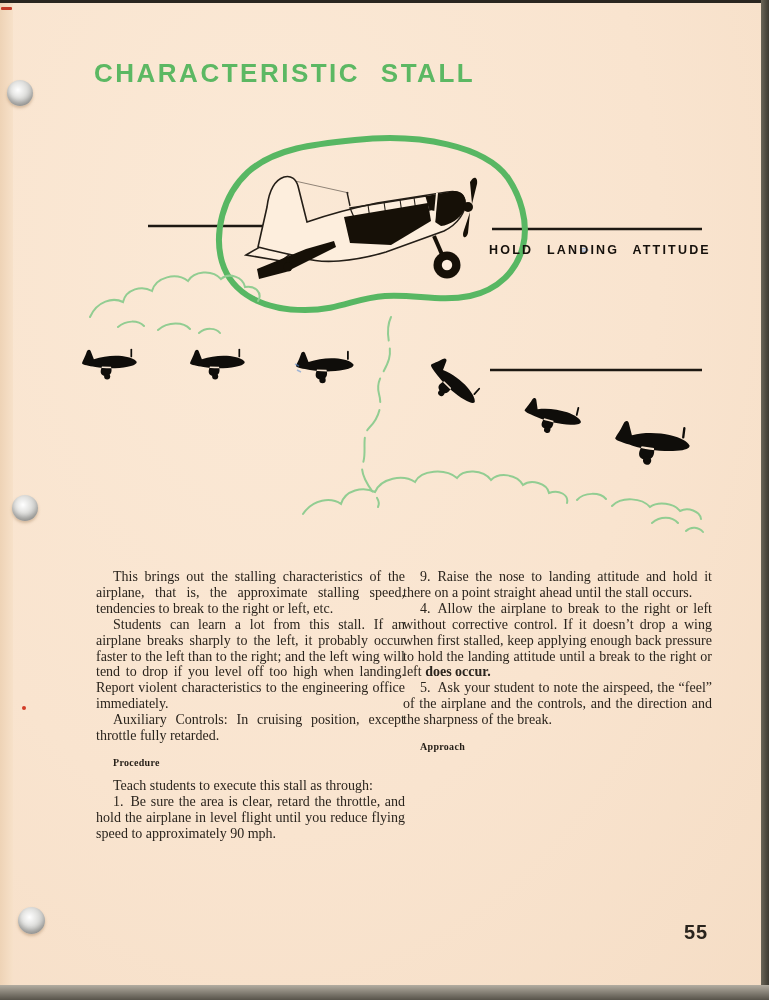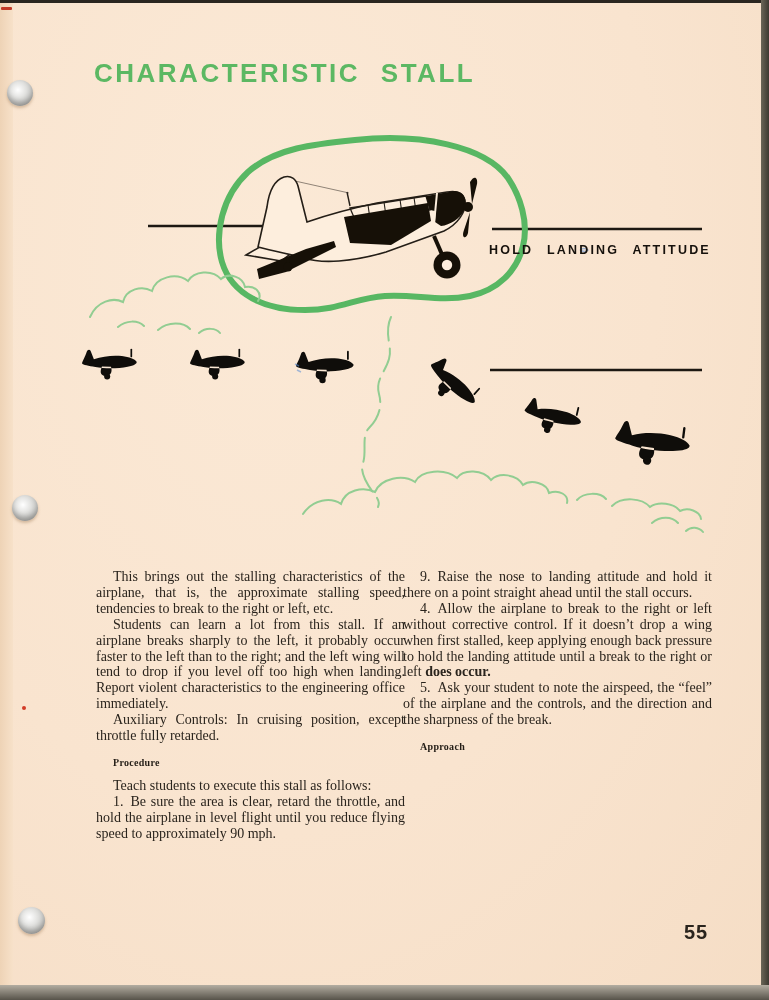--- a/index.html
+++ b/index.html
@@ -125,21 +125,21 @@
     </g>
   </svg>
 
   <div class="caption">HOLD LANDING ATTITUDE</div>
 
   <div class="col col-left">
     <p>This brings out the stalling characteristics of the airplane, that is, the approximate stalling speed, tendencies to break to the right or left, etc.</p>
     <p>Students can learn a lot from this stall. If an airplane breaks sharply to the left, it probably occur faster to the left than to the right; and the left wing will tend to drop if you level off too high when landing. Report violent characteristics to the engineering office immediately.</p>
     <p>Auxiliary Controls: In cruising position, except throttle fully retarded.</p>
     <p class="sec-head">Procedure</p>
-    <p>Teach students to execute this stall as follows:</p>
+    <p>Teach students to execute this stall as through:</p>
     <p>1. Be sure the area is clear, retard the throttle, and hold the airplane in level flight until you reduce flying speed to approximately 90 mph.</p>
   </div>
 
   <div class="col col-right">
     <p>9. Raise the nose to landing attitude and hold it there on a point straight ahead until the stall occurs.</p>
     <p><span>4. Allow the airplane to break to the right or left without corrective control. If it doesn’t drop a wing when first stalled, keep applying enough back pressure to hold the landing attitude until a break to the right or left </span><span class="bold-tail">does occur.</span></p>
     <p>5. Ask your student to note the airspeed, the “feel” of the airplane and the controls, and the direction and the sharpness of the break.</p>
     <p class="sec-head">Approach</p>
   </div>
 

